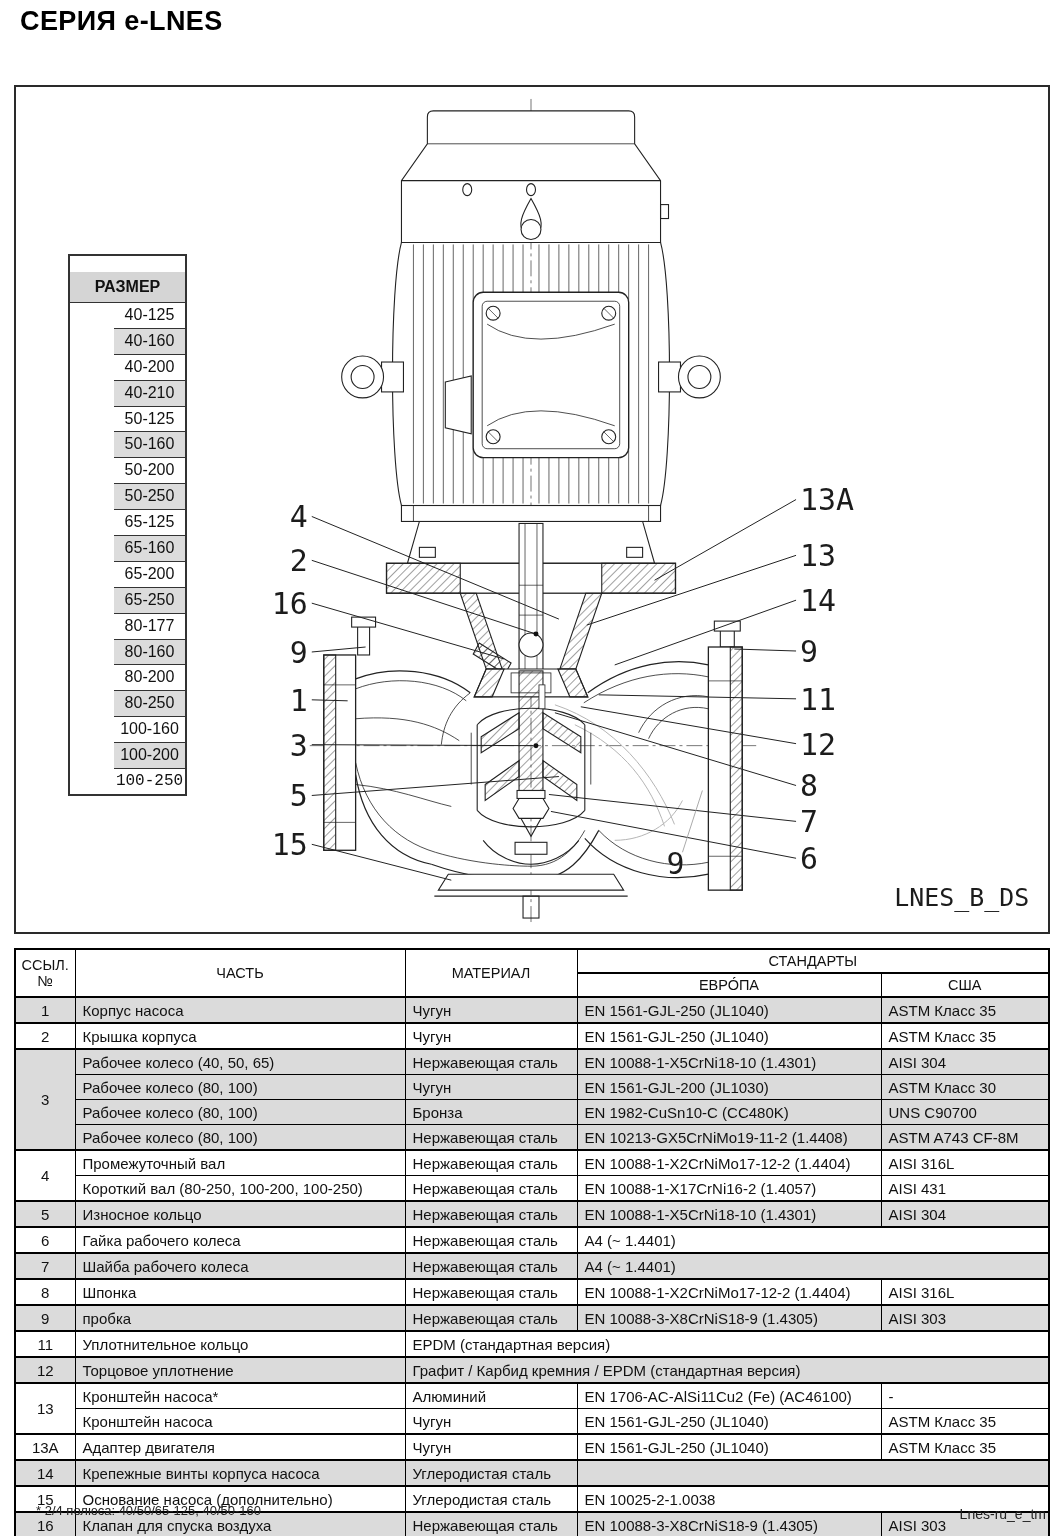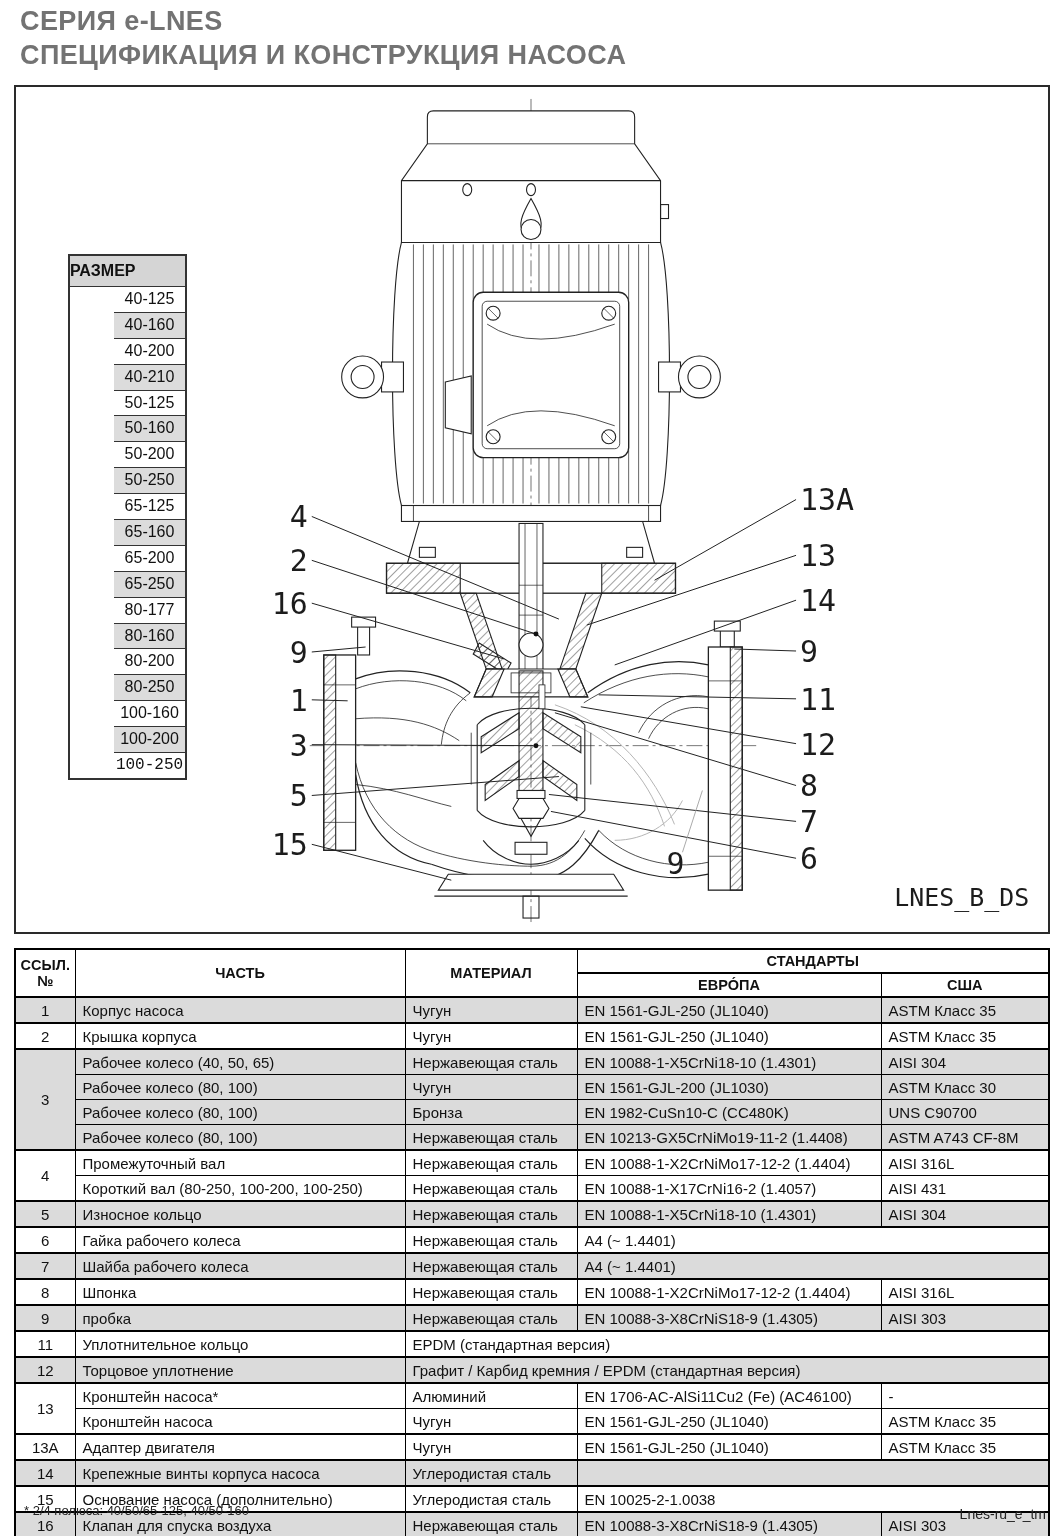--- a/index.html
+++ b/index.html
@@ -1,49 +1,48 @@
 <!DOCTYPE html>
 <html><head>
 <meta charset="utf-8">
 <style>
   html,body{margin:0;padding:0;background:#fff;}
   body{width:1062px;height:1536px;position:relative;font-family:"Liberation Sans",sans-serif;color:#111;}
-  .title{position:absolute;left:20px;top:4px;font-weight:800;font-size:27px;line-height:34px;letter-spacing:.4px;color:#737373;white-space:nowrap;}
+  .title{position:absolute;left:20px;top:4px;font-weight:800;font-size:27px;line-height:34px;letter-spacing:.4px;color:#000000;white-space:nowrap;}
   .draw-box{position:absolute;left:14px;top:85px;width:1032px;height:845px;border:2px solid #2a2a2a;background:#fff;}
   .draw-box svg{position:absolute;left:0;top:0;}
   
   .size-table{position:absolute;left:52px;top:167px;width:115px;border:2px solid #333;background:#fff;}
-  .size-table .hd{background:#d5d5d5;font-weight:bold;font-size:16px;text-align:left;line-height:30px;height:30px;border-bottom:1px solid #333;}
+  .size-table .hd{background:#d5d5d5;font-weight:bold;font-size:16px;text-align:center;line-height:30px;height:30px;border-bottom:1px solid #333;margin-top:16px;}
   .size-table .r{font-size:16px;text-align:center;line-height:24.9px;height:24.9px;border-bottom:1px solid #333;margin-left:44px;}
   .size-table .r:last-child{border-bottom:none;font-family:Liberation Mono, monospace;}
   .size-table .r:nth-child(odd){background:#dcdcdc;}
   
   table.parts{position:absolute;left:14px;top:948px;width:1034px;border-collapse:collapse;table-layout:fixed;border:2px solid #000;font-size:15px;}
   table.parts th,table.parts td{border:1px solid #000;padding:2px 7px;overflow:hidden;white-space:nowrap;}
-  table.parts thead th{font-weight:bold;text-align:center;font-size:14.5px;padding:1px 4px;}
+  table.parts thead th{font-weight:normal;text-align:center;font-size:14.5px;padding:1px 4px;}
   table.parts thead tr.h1 th{border-bottom:2px solid #000;}
   table.parts thead th.std{border-bottom:1px solid #000;height:20px;}
   table.parts thead tr.h2 th{border-bottom:2px solid #000;height:20px;}
   table.parts td{height:20px;line-height:19px;}
   table.parts td.ref{text-align:center;}
   table.parts tr.main td{border-top:2px solid #000;}
   table.parts tr.sub td{border-top:1px solid #000;}
   table.parts tr.g td{background:#dbdbdb;}
   table.parts tr.w td{background:#fff;}
-  .foot-note{position:absolute;left:24px;top:1503px;font-size:13px;color:#222;}
+  .foot-note{position:absolute;left:36px;top:1503px;font-size:13px;color:#222;}
   .doc-code{position:absolute;right:16px;top:1506px;font-size:14px;color:#222;}
   text.callout{font-family:"DejaVu Sans Mono",monospace;font-size:30px;fill:#1c1c1c;}
   text.code{font-family:"DejaVu Sans Mono",monospace;font-size:25px;fill:#1c1c1c;}
 </style>
 </head>
 <body>
 
 <div class="title">
   <div>СЕРИЯ e-LNES</div>
-  <div>СПЕЦИФИКАЦИЯ И КОНСТРУКЦИЯ НАСОСА</div>
 </div>
 
 <div class="draw-box">
   <svg width="1032" height="843" viewBox="0 0 1034 846">
     <defs>
       <pattern id="hatch" patternUnits="userSpaceOnUse" width="6" height="6" patternTransform="rotate(45)">
         <line x1="0" y1="0" x2="0" y2="6" stroke="#2b2b2b" stroke-width="0.9"></line>
       </pattern>
     </defs>
     <g stroke="#222" fill="none" stroke-width="1.1">

